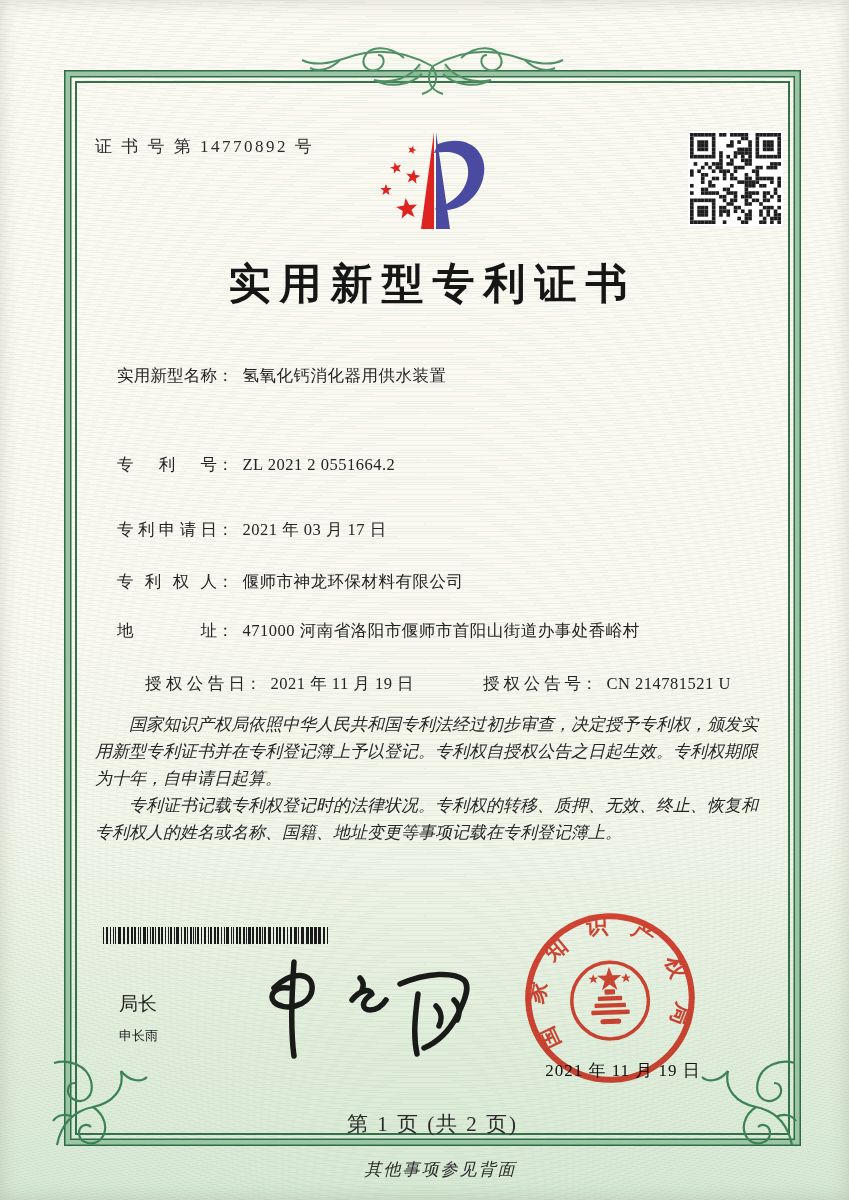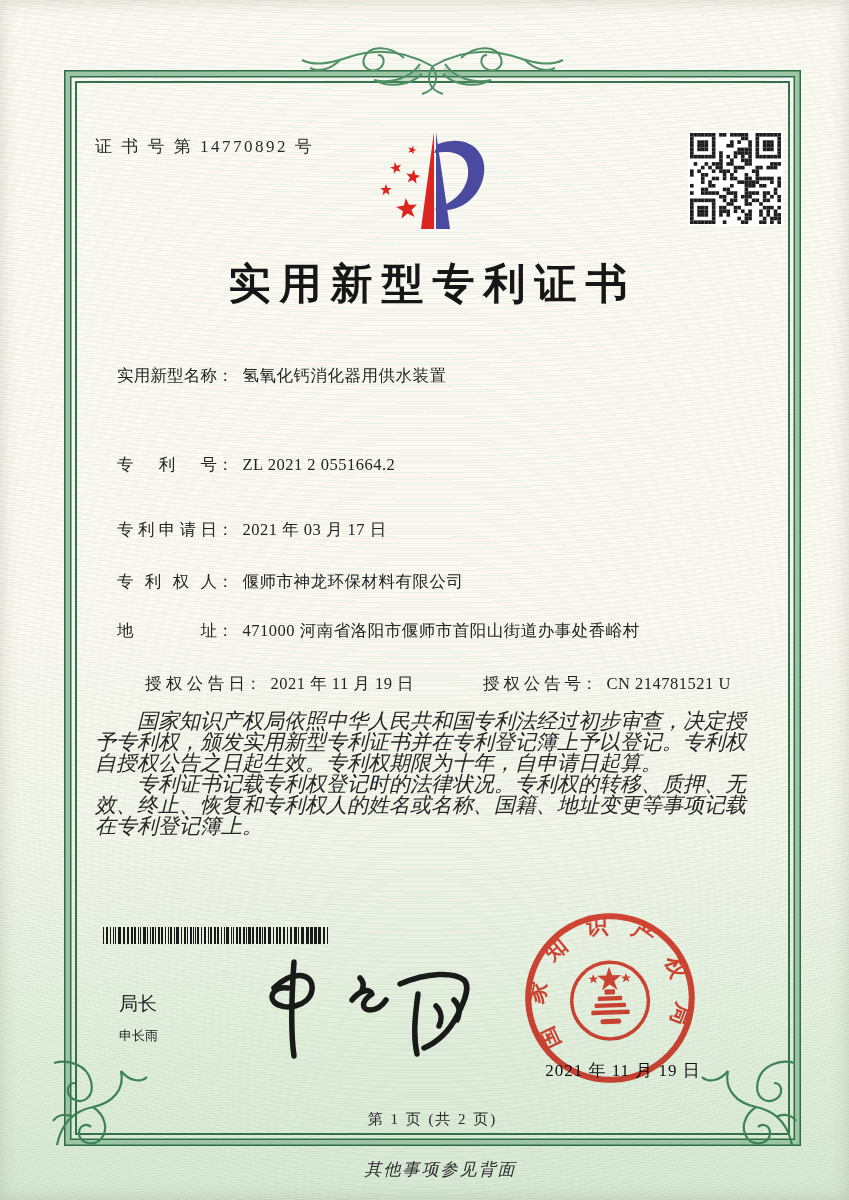--- a/index.html
+++ b/index.html
@@ -38,36 +38,36 @@
   .frow{position:absolute;left:117px;font-size:16.5px;color:#242424;white-space:nowrap;font-family:Liberation Serif, serif;}
   .flabel{
     display:inline-block;width:100px;text-align:justify;text-align-last:justify;
     -moz-text-align-last:justify;vertical-align:bottom;
   }
   .fcolon{display:inline-block;}
   .fvalue{margin-left:9px;letter-spacing:.5px;}
   .grant-no{position:absolute;left:338px;top:0;}
   .bodytext{
     position:absolute;left:95px;top:711px;width:664px;
-    font-size:21px;line-height:21px;color:#262626;
+    font-size:17px;line-height:27px;color:#262626;
     font-style:italic;
   }
   .bodytext p{margin:0;text-indent:2em;}
   .barcode{position:absolute;left:103px;top:927px;width:230px;height:17px;}
   .director-title{position:absolute;left:119px;top:991px;font-size:19px;color:#1e1e1e;font-family:Liberation Sans, sans-serif;}
   .director-name{position:absolute;left:119px;top:1027px;font-size:13px;color:#1e1e1e;font-family:"Liberation Sans",sans-serif;}
   .signature{position:absolute;left:248px;top:948px;width:230px;height:115px;mix-blend-mode:multiply;}
   .seal{position:absolute;left:523px;top:911px;width:174px;height:174px;mix-blend-mode:multiply;opacity:.93;transform:rotate(-2deg);}
   .seal-date{
     position:absolute;left:512px;top:1059px;width:222px;text-align:center;
     font-size:17px;color:#141414;letter-spacing:1px;mix-blend-mode:multiply;
   }
   .page-info{
     position:absolute;left:64px;top:1110px;width:737px;text-align:center;
-    font-size:15px;color:#2a2a2a;letter-spacing:2px;
+    font-size:21px;color:#2a2a2a;letter-spacing:2px;
   }
   .back-note{
     position:absolute;left:16px;top:1158px;width:849px;text-align:center;
     font-size:17px;color:#2b2b2b;font-style:italic;letter-spacing:2px;
   }
 </style>
 </head>
 <body>
 
 <div class="page">

